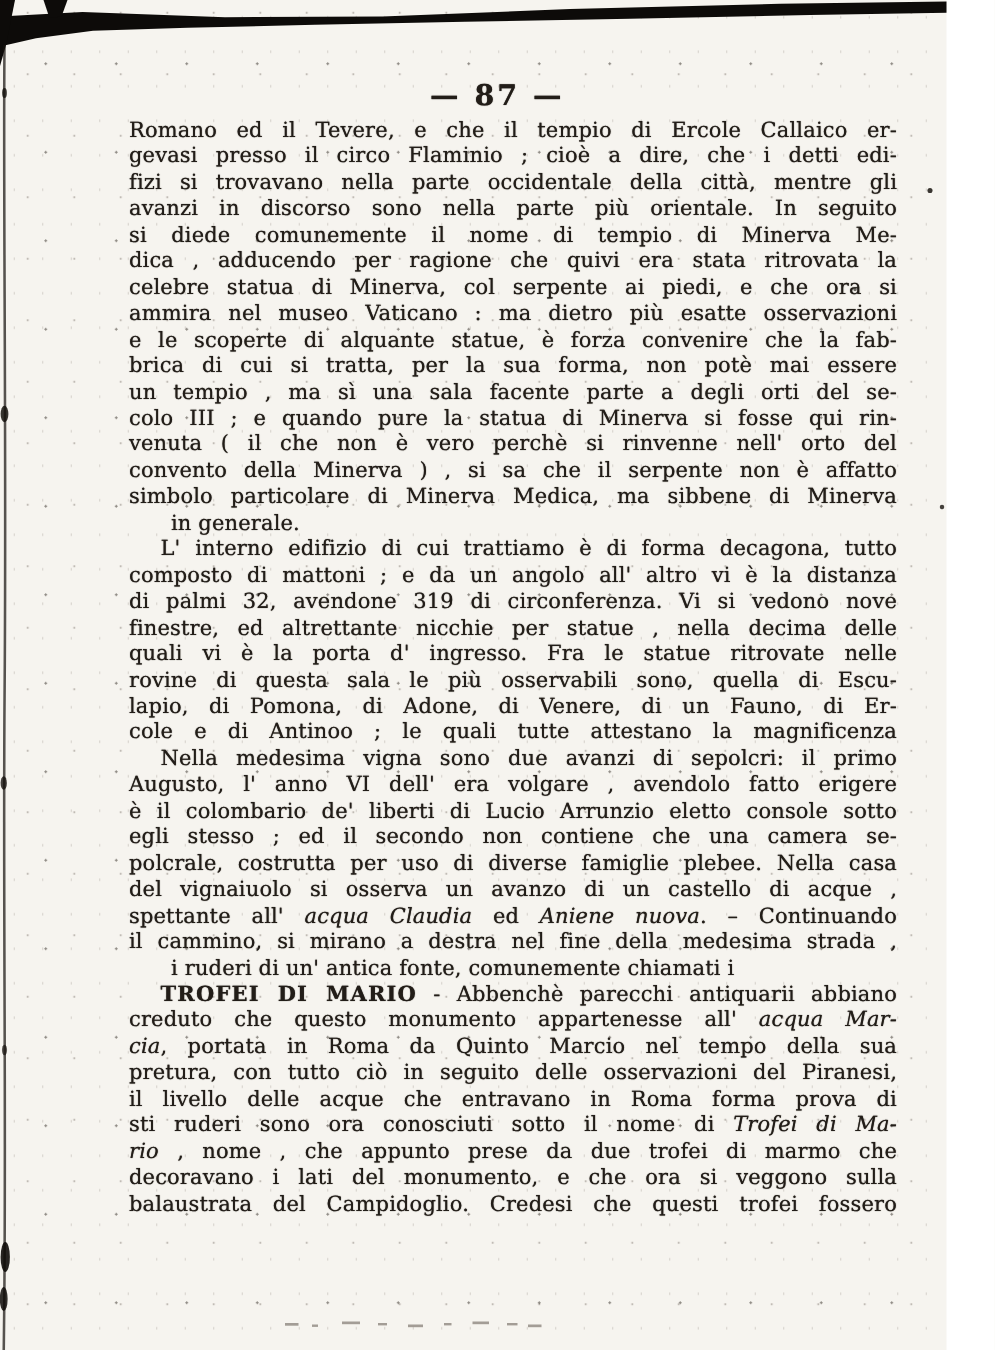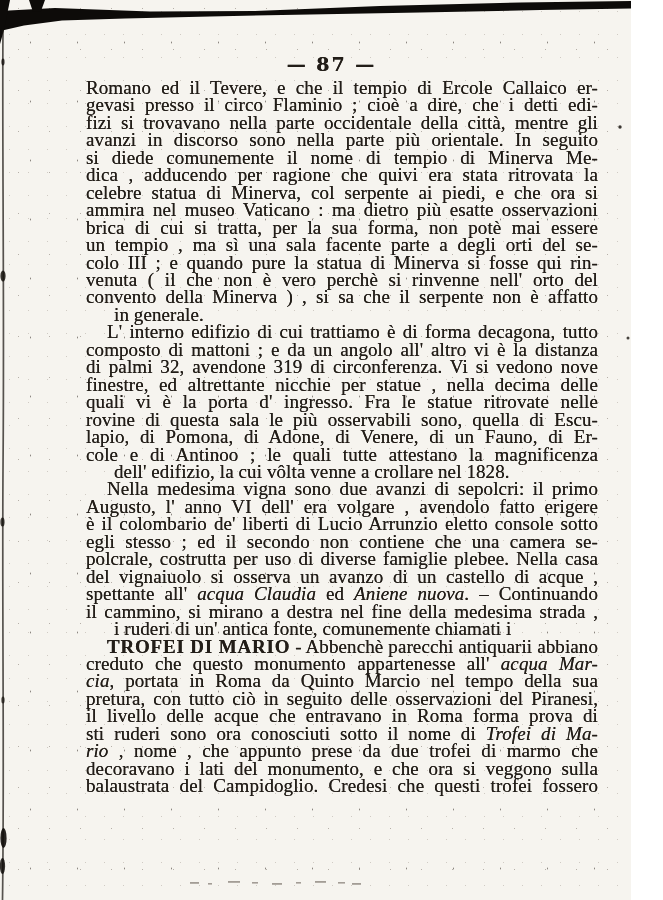--- a/index.html
+++ b/index.html
@@ -19,24 +19,23 @@
   .pageno{
     position:absolute;top:53px;left:0;width:663px;
     text-align:center;
     font-size:19px;font-weight:bold;letter-spacing:2px;
     color:var(--ink,#221d18);
     text-shadow:0 0 .6px rgba(25,20,15,.9);
   }
   .text{
     position:absolute;left:86px;top:79px;width:512px;
     color:var(--ink,#221d18);
-    font-size:19px;line-height:17.45px;
+    font-size:14px;line-height:17.45px;
     letter-spacing:.1px;
     text-shadow:0 0 .65px rgba(30,25,20,.9);
-    font-family:Liberation Serif, serif;
   }
   .line{text-align:justify;text-align-last:justify;}
   .line.noj{text-align-last:left;margin-left:28px;}
   .line.ind{text-indent:21px;}
   .seg-i{font-style:italic;}
   .seg-b{font-weight:bold;letter-spacing:.8px;}
   .artifacts{position:absolute;left:0;top:0;pointer-events:none;}
 </style>
 </head>
 <body>
@@ -83,37 +82,38 @@
   <div class="text">
       <div>
         <div class="line"><span>Romano ed il Tevere, e che il tempio di Ercole Callaico er-</span></div>
         <div class="line"><span>gevasi presso il circo Flaminio ; cioè a dire, che i detti edi-</span></div>
         <div class="line"><span>fizi si trovavano nella parte occidentale della città, mentre gli</span></div>
         <div class="line"><span>avanzi in discorso sono nella parte più orientale. In seguito</span></div>
         <div class="line"><span>si diede comunemente il nome di tempio di Minerva Me-</span></div>
         <div class="line"><span>dica , adducendo per ragione che quivi era stata ritrovata la</span></div>
         <div class="line"><span>celebre statua di Minerva, col serpente ai piedi, e che ora si</span></div>
         <div class="line"><span>ammira nel museo Vaticano : ma dietro più esatte osservazioni</span></div>
+        <div class="line"><span>e le scoperte di alquante statue, è forza convenire che la fab-</span></div>
         <div class="line"><span>brica di cui si tratta, per la sua forma, non potè mai essere</span></div>
         <div class="line"><span>un tempio , ma sì una sala facente parte a degli orti del se-</span></div>
         <div class="line"><span>colo III ; e quando pure la statua di Minerva si fosse qui rin-</span></div>
         <div class="line"><span>venuta ( il che non è vero perchè si rinvenne nell' orto del</span></div>
         <div class="line"><span>convento della Minerva ) , si sa che il serpente non è affatto</span></div>
+        <div class="line"><span>simbolo particolare di Minerva Medica, ma sibbene di Minerva</span></div>
         <div class="line noj"><span>in generale.</span></div>
       </div>
       <div>
         <div class="line ind"><span>L' interno edifizio di cui trattiamo è di forma decagona, tutto</span></div>
         <div class="line"><span>composto di mattoni ; e da un angolo all' altro vi è la distanza</span></div>
         <div class="line"><span>di palmi 32, avendone 319 di circonferenza. Vi si vedono nove</span></div>
         <div class="line"><span>finestre, ed altrettante nicchie per statue , nella decima delle</span></div>
         <div class="line"><span>quali vi è la porta d' ingresso. Fra le statue ritrovate nelle</span></div>
         <div class="line"><span>rovine di questa sala le più osservabili sono, quella di Escu-</span></div>
         <div class="line"><span>lapio, di Pomona, di Adone, di Venere, di un Fauno, di Er-</span></div>
         <div class="line"><span>cole e di Antinoo ; le quali tutte attestano la magnificenza</span></div>
-        <div class="line noj"><span>dell' edifizio, la cui vôlta venne a crollare nel 1828.</span></div>
       </div>
       <div>
         <div class="line ind"><span>Nella medesima vigna sono due avanzi di sepolcri: il primo</span></div>
         <div class="line"><span>Augusto, l' anno VI dell' era volgare , avendolo fatto erigere</span></div>
         <div class="line"><span>è il colombario de' liberti di Lucio Arrunzio eletto console sotto</span></div>
         <div class="line"><span>egli stesso ; ed il secondo non contiene che una camera se-</span></div>
         <div class="line"><span>polcrale, costrutta per uso di diverse famiglie plebee. Nella casa</span></div>
         <div class="line"><span>del vignaiuolo si osserva un avanzo di un castello di acque ,</span></div>
         <div class="line"><span>spettante all' </span><span class="seg-i">acqua Claudia</span><span> ed </span><span class="seg-i">Aniene nuova</span><span>. – Continuando</span></div>
         <div class="line"><span>il cammino, si mirano a destra nel fine della medesima strada ,</span></div>

